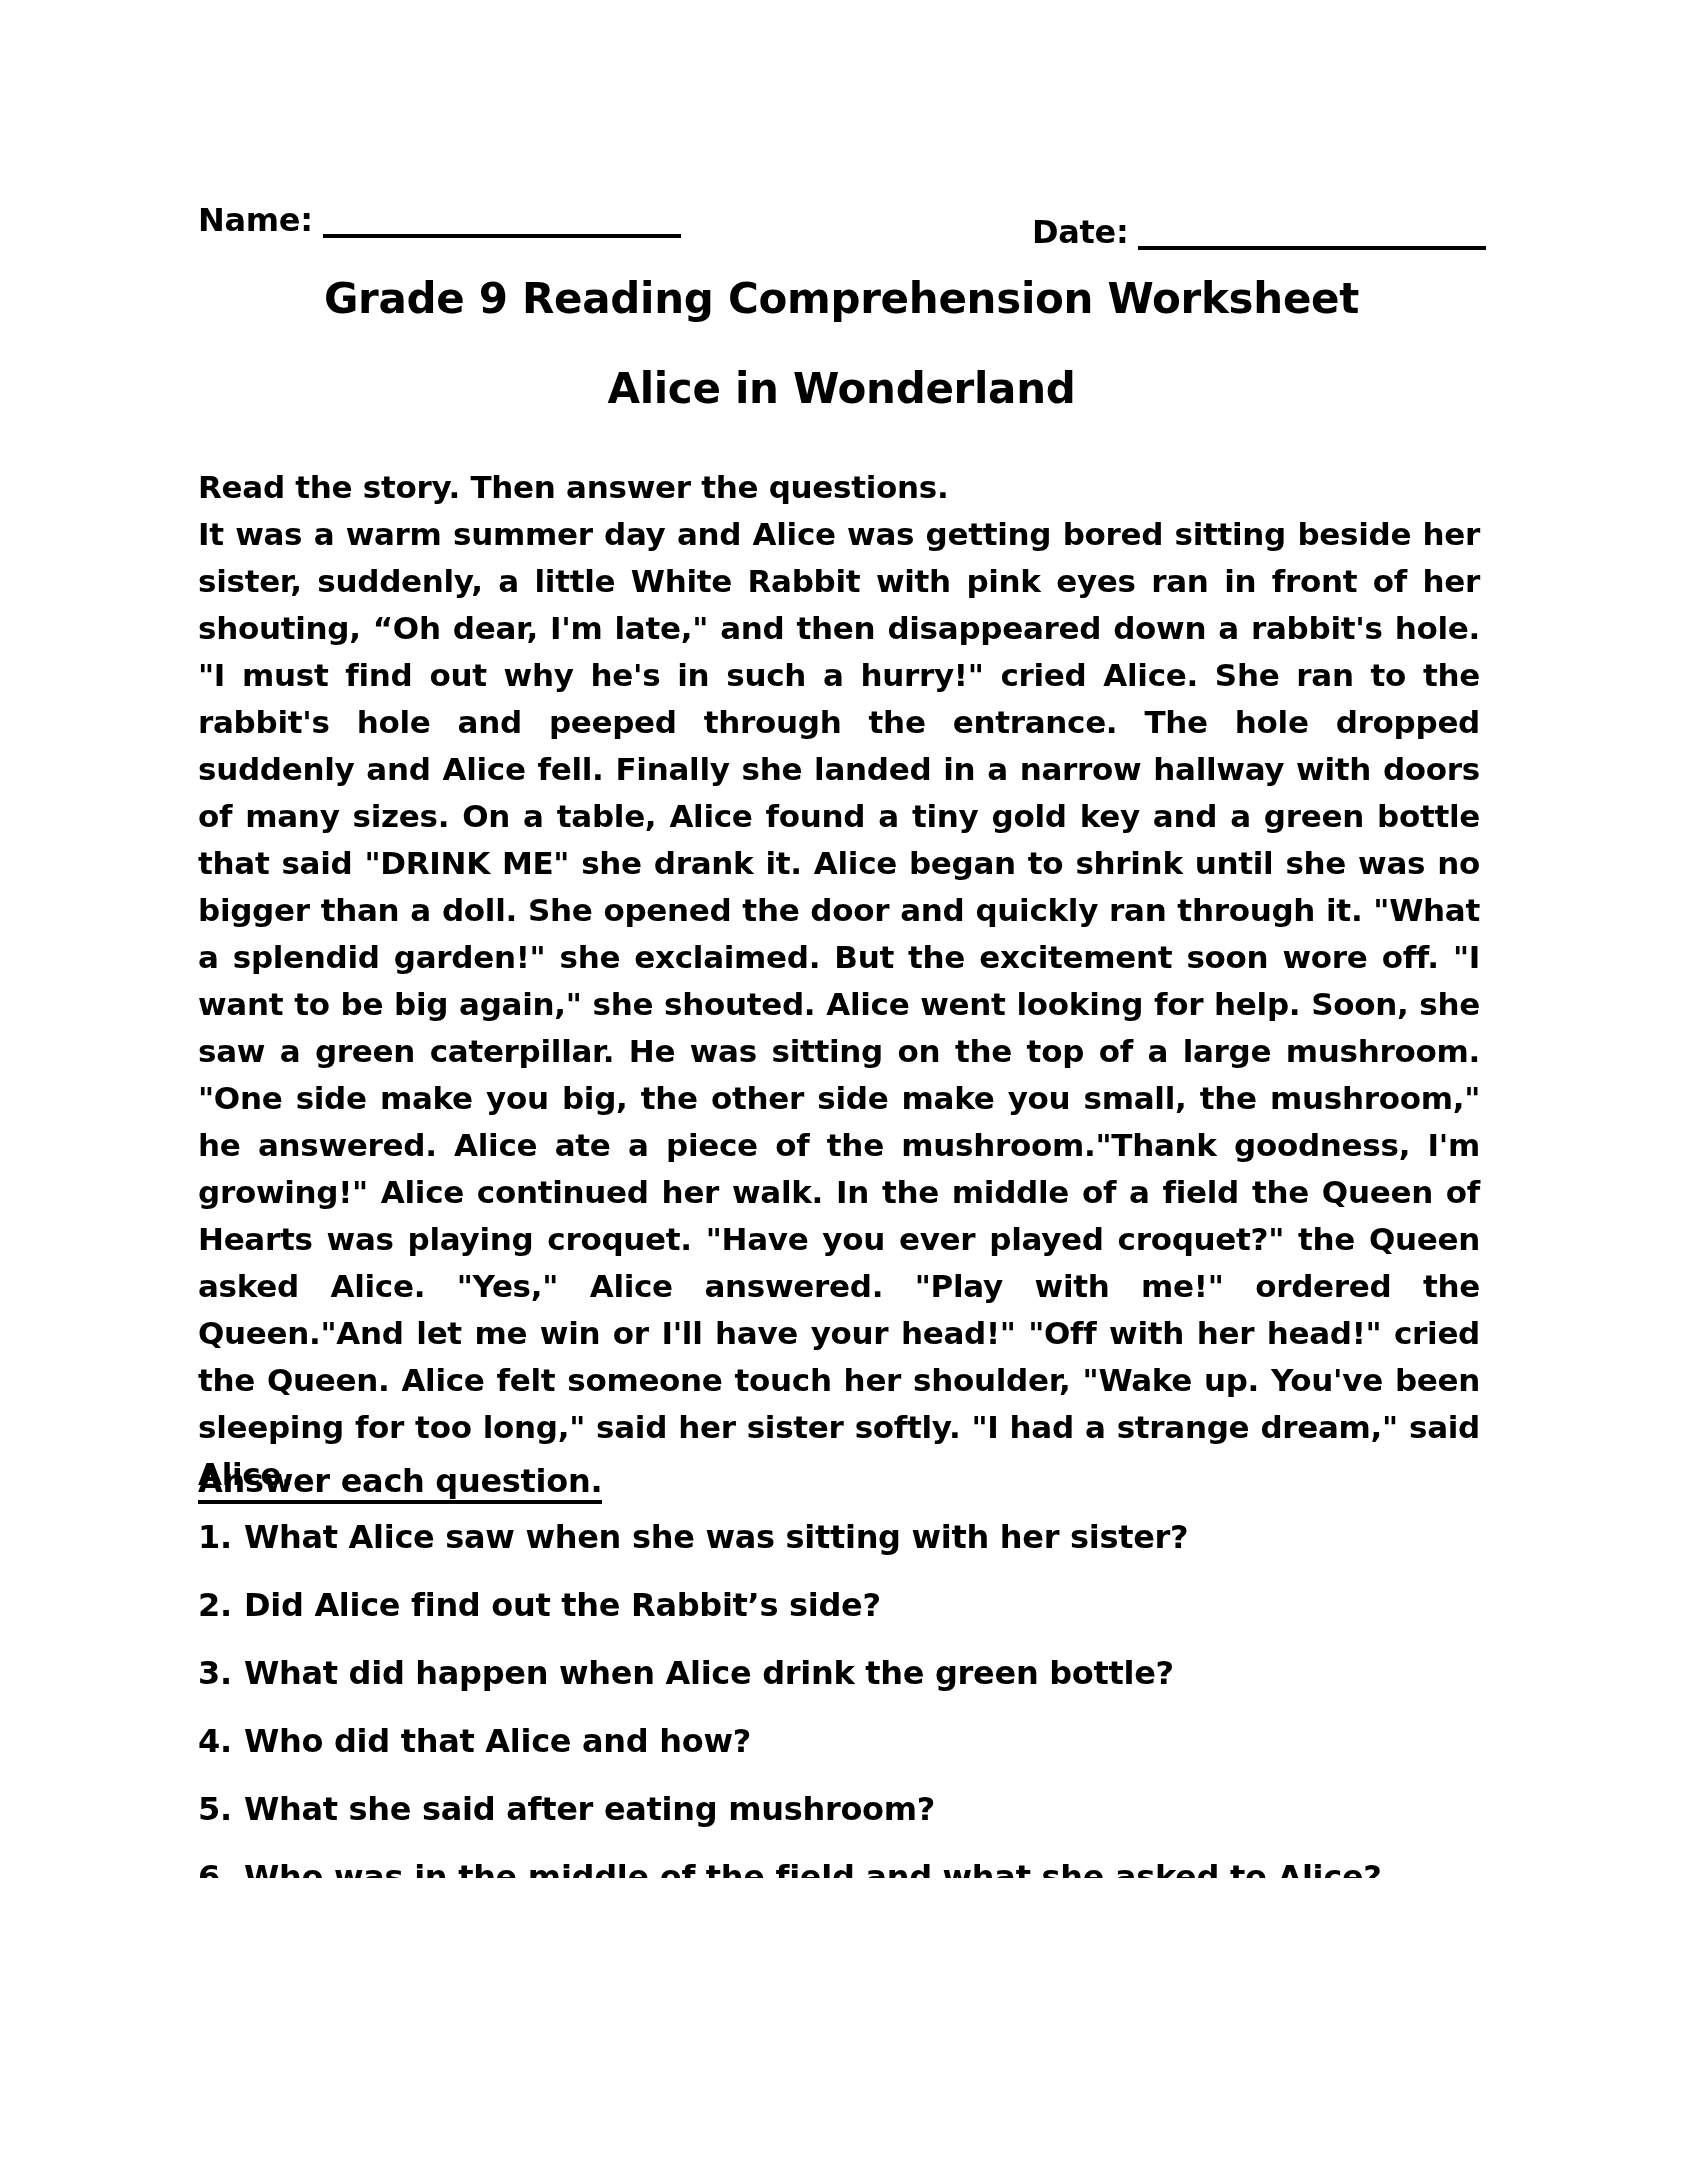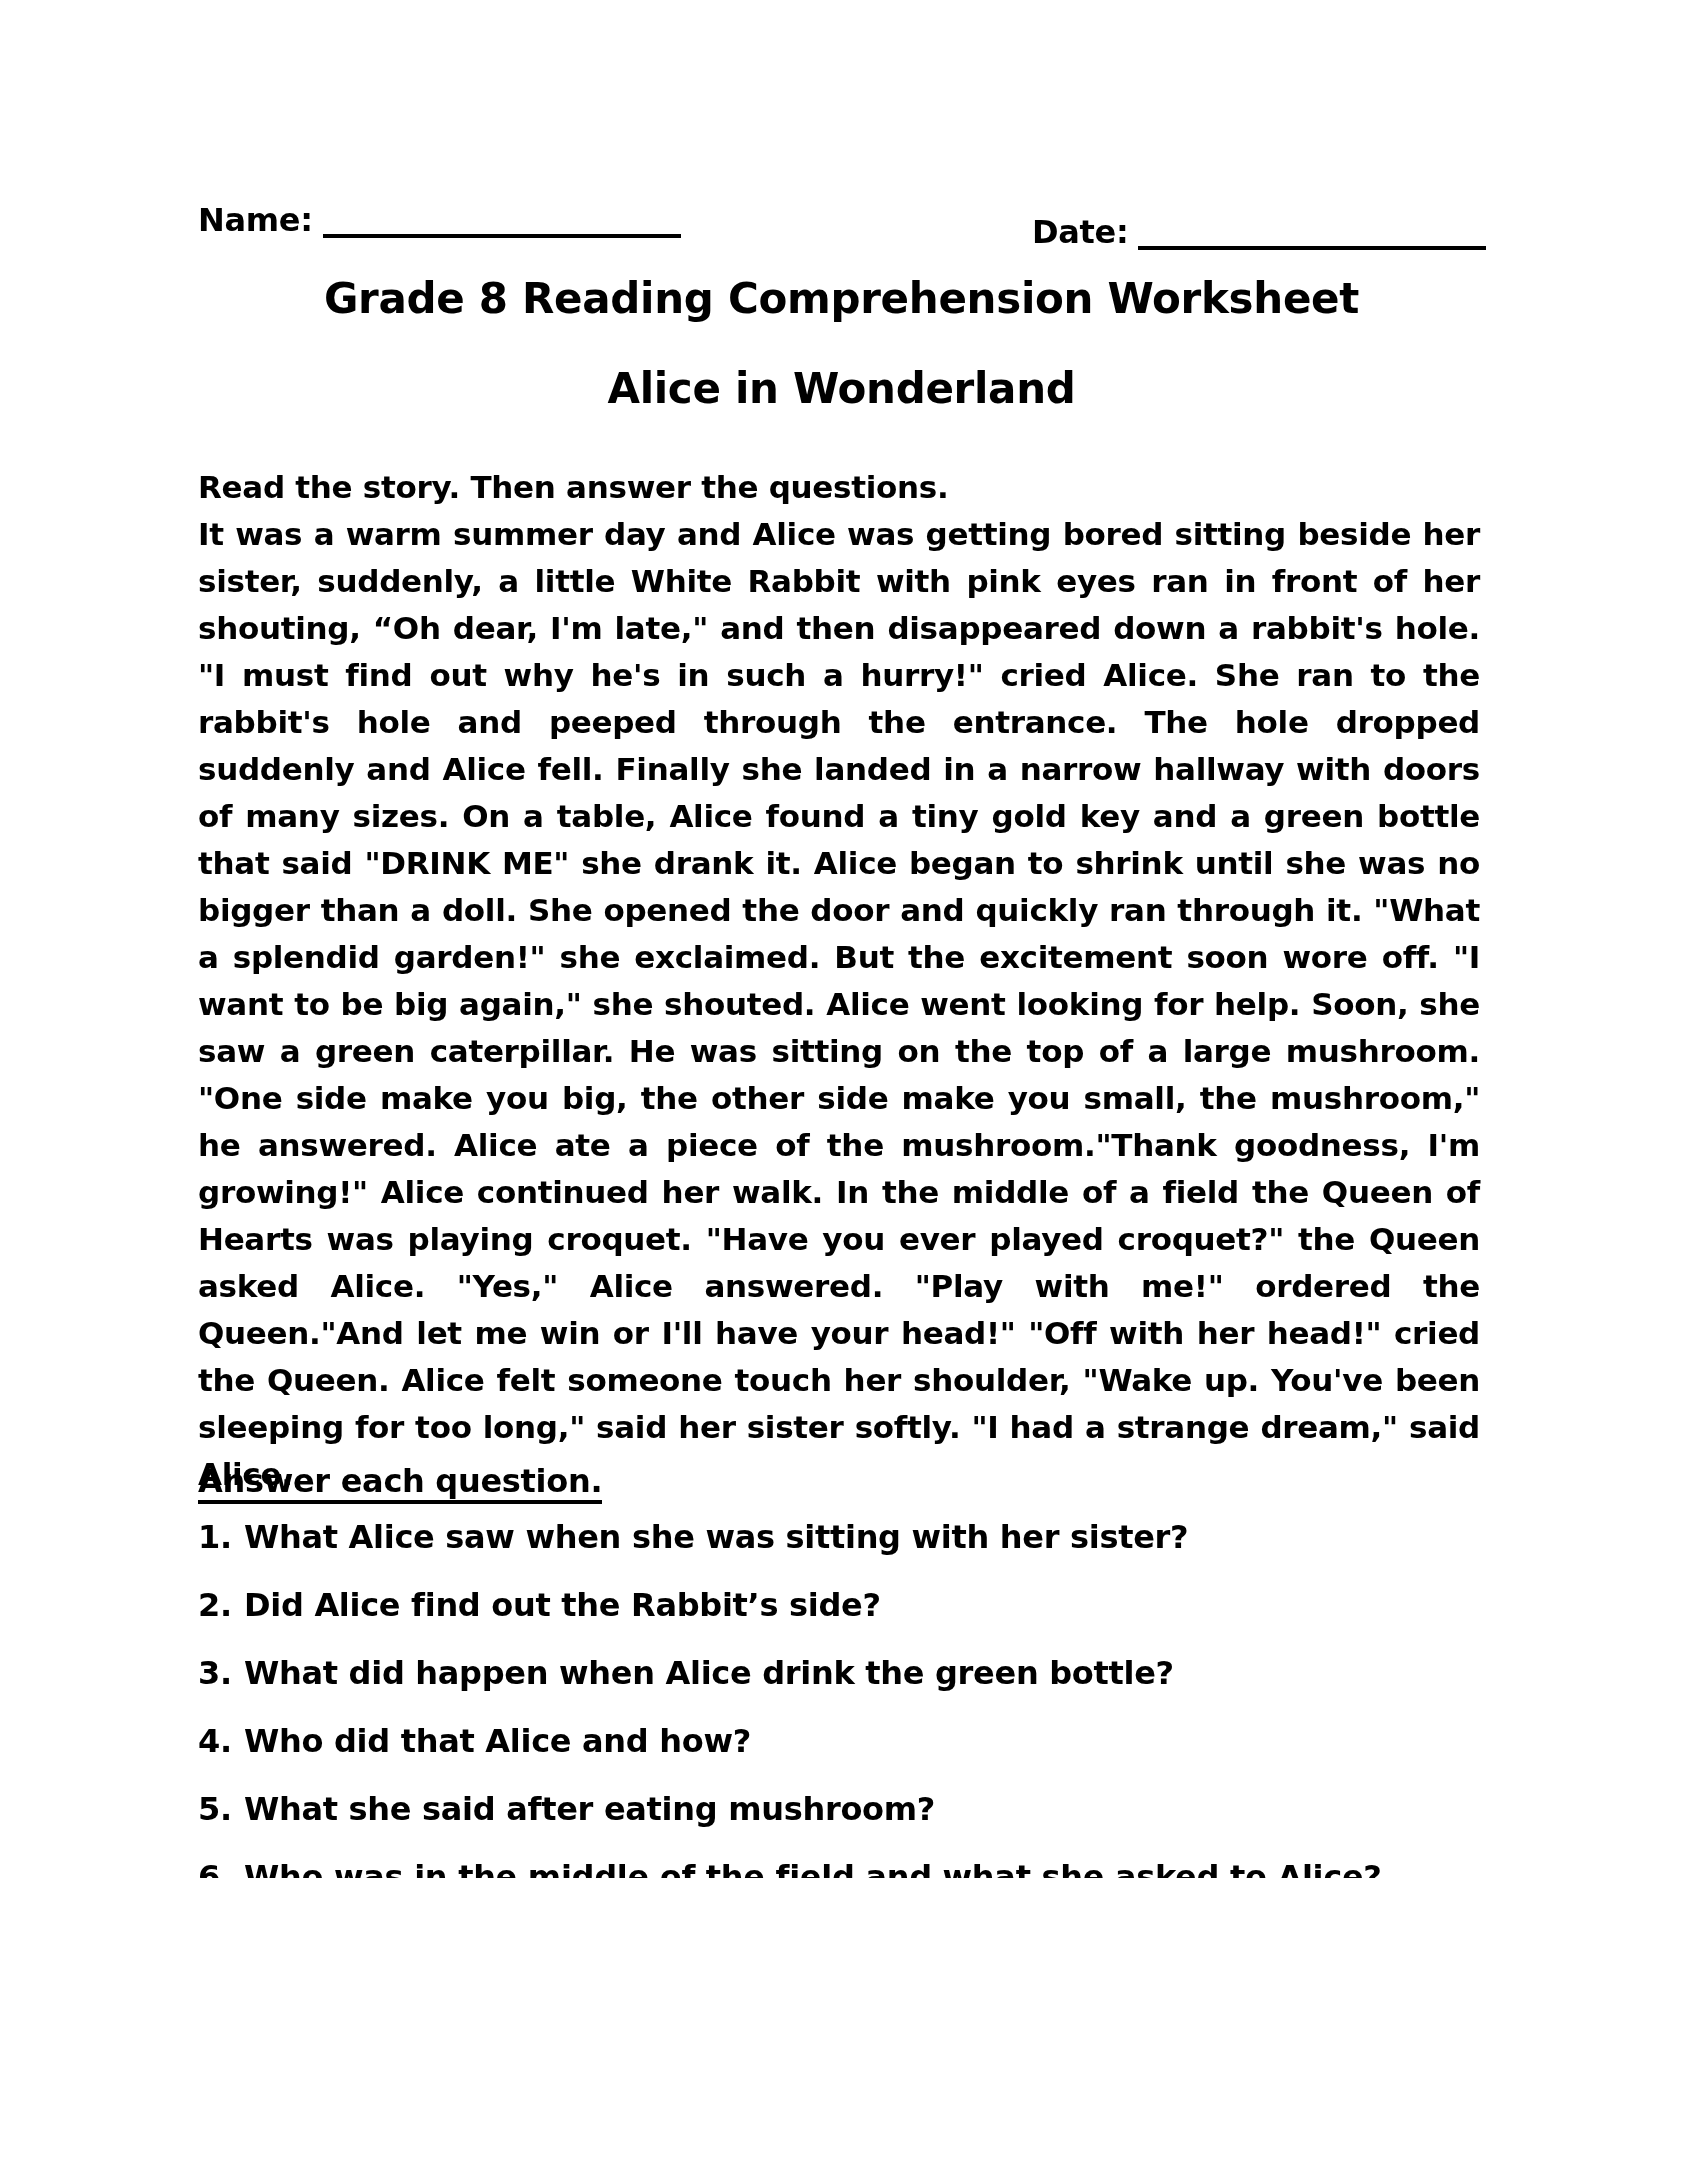--- a/index.html
+++ b/index.html
@@ -130,21 +130,21 @@
 
   <div class="head-row">
     <div class="name-field">
       <span>Name:</span><span class="blank name-blank"></span>
     </div>
     <div class="date-field">
       <span>Date:</span><span class="blank date-blank"></span>
     </div>
   </div>
 
-  <h1 class="title">Grade 8 Reading Comprehension Worksheet</h1>
+  <h1 class="title">Grade 9 Reading Comprehension Worksheet</h1>
   <h2 class="subtitle">Alice in Wonderland</h2>
 
   <div class="story-block">
     <p class="instructions">Read the story. Then answer the questions.</p>
     <p class="story">It was a warm summer day and Alice was getting bored sitting beside her sister, suddenly, a little White Rabbit with pink eyes ran in front of her shouting, “Oh dear, I'm late,"  and then disappeared down a rabbit's hole. "I must find out why he's in such a hurry!" cried Alice. She ran to the rabbit's hole and peeped through the entrance. The hole dropped suddenly and Alice fell. Finally she landed in a narrow hallway with doors of many sizes. On a table, Alice found a tiny gold key and a green bottle that said "DRINK ME" she drank it. Alice began to shrink until she was no bigger than a doll. She opened the door and quickly ran through it. "What a splendid garden!" she exclaimed.  But the excitement soon wore off. "I want to be big again," she shouted. Alice went looking for help. Soon, she saw a green caterpillar. He was sitting on the top of a large mushroom. "One side make you big, the other side make you small, the mushroom," he answered. Alice ate a piece of the mushroom."Thank goodness, I'm growing!" Alice continued her walk. In the middle of a field the Queen of Hearts was playing croquet. "Have you ever played croquet?" the Queen asked Alice. "Yes," Alice answered.  "Play with me!" ordered the Queen."And let me win or I'll have your head!" "Off with her head!" cried the Queen. Alice felt someone touch her shoulder, "Wake up. You've been sleeping for too long," said her sister softly. "I had a strange dream," said Alice.</p>
   </div>
 
   <div class="answer-header-wrap">
     <span class="answer-header">Answer each question.</span>
   </div>

